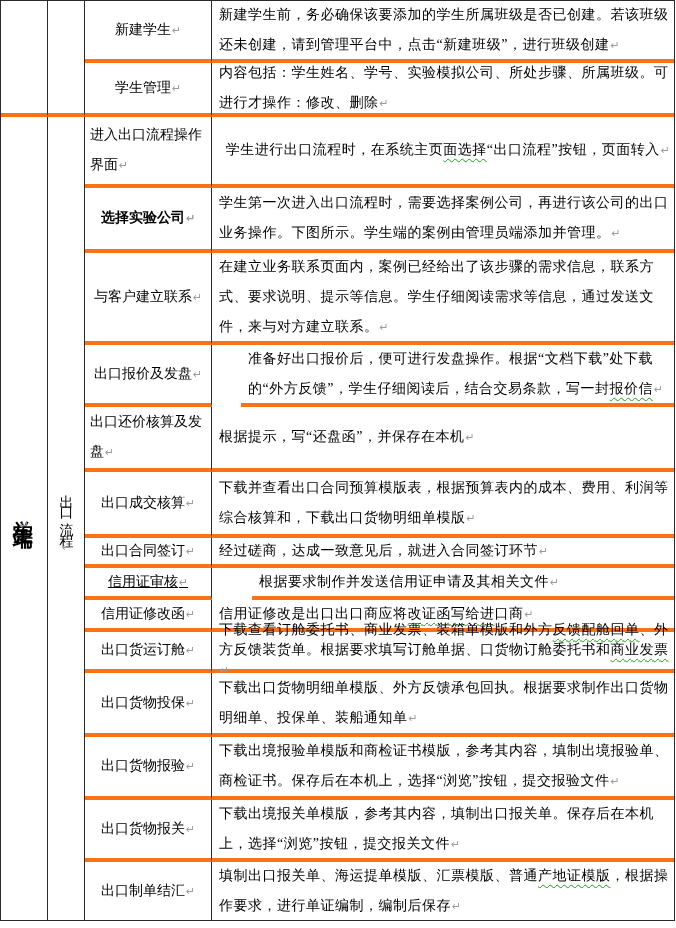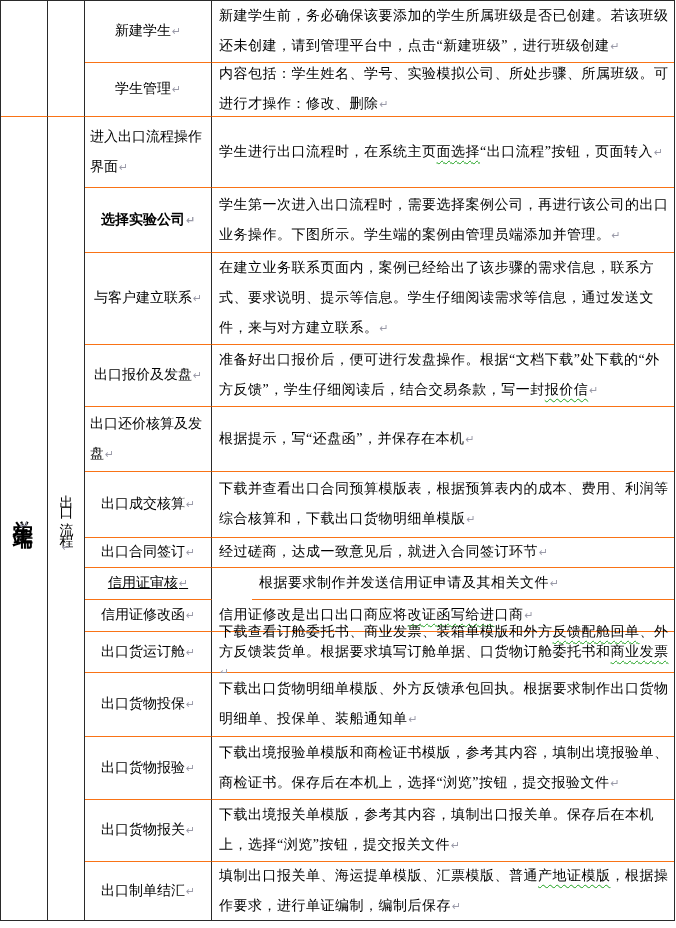--- a/index.html
+++ b/index.html
@@ -11,21 +11,21 @@
   .doc-table{
     display:grid;
     grid-template-columns:47px 37px 127px 1fr;
     grid-template-rows:62px 54px 71px 65px 92px 62px 65px 66px 30px 32px 32px 41px 64px 63px 62px 58px;
     width:673px;margin:0;
     border:1px solid #2a2a2a;
   }
   .cell{
     box-sizing:border-box;
     border-right:1px solid #2a2a2a;
-    border-bottom:1px solid #f97316;
+    border-bottom:4px solid #f97316;
     background:#fff;
   }
   .last-col{border-right:none;}
   .last-row{border-bottom:none;}
   .label-cell{
     display:flex;align-items:center;justify-content:center;
     text-align:left;font-size:14px;line-height:30px;
     padding:0 5px;
   }
   .desc-cell{
@@ -83,39 +83,39 @@
     </div>
     <div class="cell label-cell" style="grid-area: 2 / 3;">
       <span><span class="seg">学生管理</span><span class="pmark">↵</span></span>
     </div>
     <div class="cell desc-cell last-col" style="grid-area: 2 / 4;">
       <div class="desc-inner"><span class="seg">内容包括：学生姓名、学号、实验模拟公司、所处步骤、所属班级。可进行才操作：修改、删除</span><span class="pmark">↵</span></div>
     </div>
     <div class="cell label-cell" style="grid-area: 3 / 3;">
       <span><span class="seg">进入出口流程操作界面</span><span class="pmark">↵</span></span>
     </div>
-    <div class="cell desc-cell last-col" style="grid-area: 3 / 4;">
+    <div class="cell desc-cell last-col" style="grid-area: 3 / 4; justify-content: flex-end;">
       <div class="desc-inner"><span class="seg">学生进行出口流程时，在系统主页</span><span class="seg marked">面选择</span><span class="seg">“出口流程”按钮，页面转入</span><span class="pmark">↵</span></div>
     </div>
     <div class="cell label-cell" style="grid-area: 4 / 3; font-weight: bold;">
       <span><span class="seg">选择实验公司</span><span class="pmark">↵</span></span>
     </div>
     <div class="cell desc-cell last-col" style="grid-area: 4 / 4;">
       <div class="desc-inner"><span class="seg">学生第一次进入出口流程时，需要选择案例公司，再进行该公司的出口业务操作。下图所示。学生端的案例由管理员端添加并管理。</span><span class="pmark">↵</span></div>
     </div>
     <div class="cell label-cell" style="grid-area: 5 / 3;">
       <span><span class="seg">与客户建立联系</span><span class="pmark">↵</span></span>
     </div>
     <div class="cell desc-cell last-col" style="grid-area: 5 / 4;">
       <div class="desc-inner"><span class="seg">在建立业务联系页面内，案例已经给出了该步骤的需求信息，联系方式、要求说明、提示等信息。学生仔细阅读需求等信息，通过发送文件，来与对方建立联系。</span><span class="pmark">↵</span></div>
     </div>
     <div class="cell label-cell" style="grid-area: 6 / 3;">
       <span><span class="seg">出口报价及发盘</span><span class="pmark">↵</span></span>
     </div>
-    <div class="cell desc-cell last-col" style="grid-area: 6 / 4;">
+    <div class="cell desc-cell last-col" style="grid-area: 6 / 4; margin-left: 29px;">
       <div class="desc-inner"><span class="seg">准备好出口报价后，便可进行发盘操作。根据“文档下载”处下载的“外方反馈”，学生仔细阅读后，结合交易条款，写一封</span><span class="seg marked">报价信</span><span class="pmark">↵</span></div>
     </div>
     <div class="cell label-cell" style="grid-area: 7 / 3;">
       <span><span class="seg">出口还价核算及发盘</span><span class="pmark">↵</span></span>
     </div>
     <div class="cell desc-cell last-col" style="grid-area: 7 / 4;">
       <div class="desc-inner"><span class="seg">根据提示，写“还盘函”，并保存在本机</span><span class="pmark">↵</span></div>
     </div>
     <div class="cell label-cell" style="grid-area: 8 / 3;">
       <span><span class="seg">出口成交核算</span><span class="pmark">↵</span></span>

